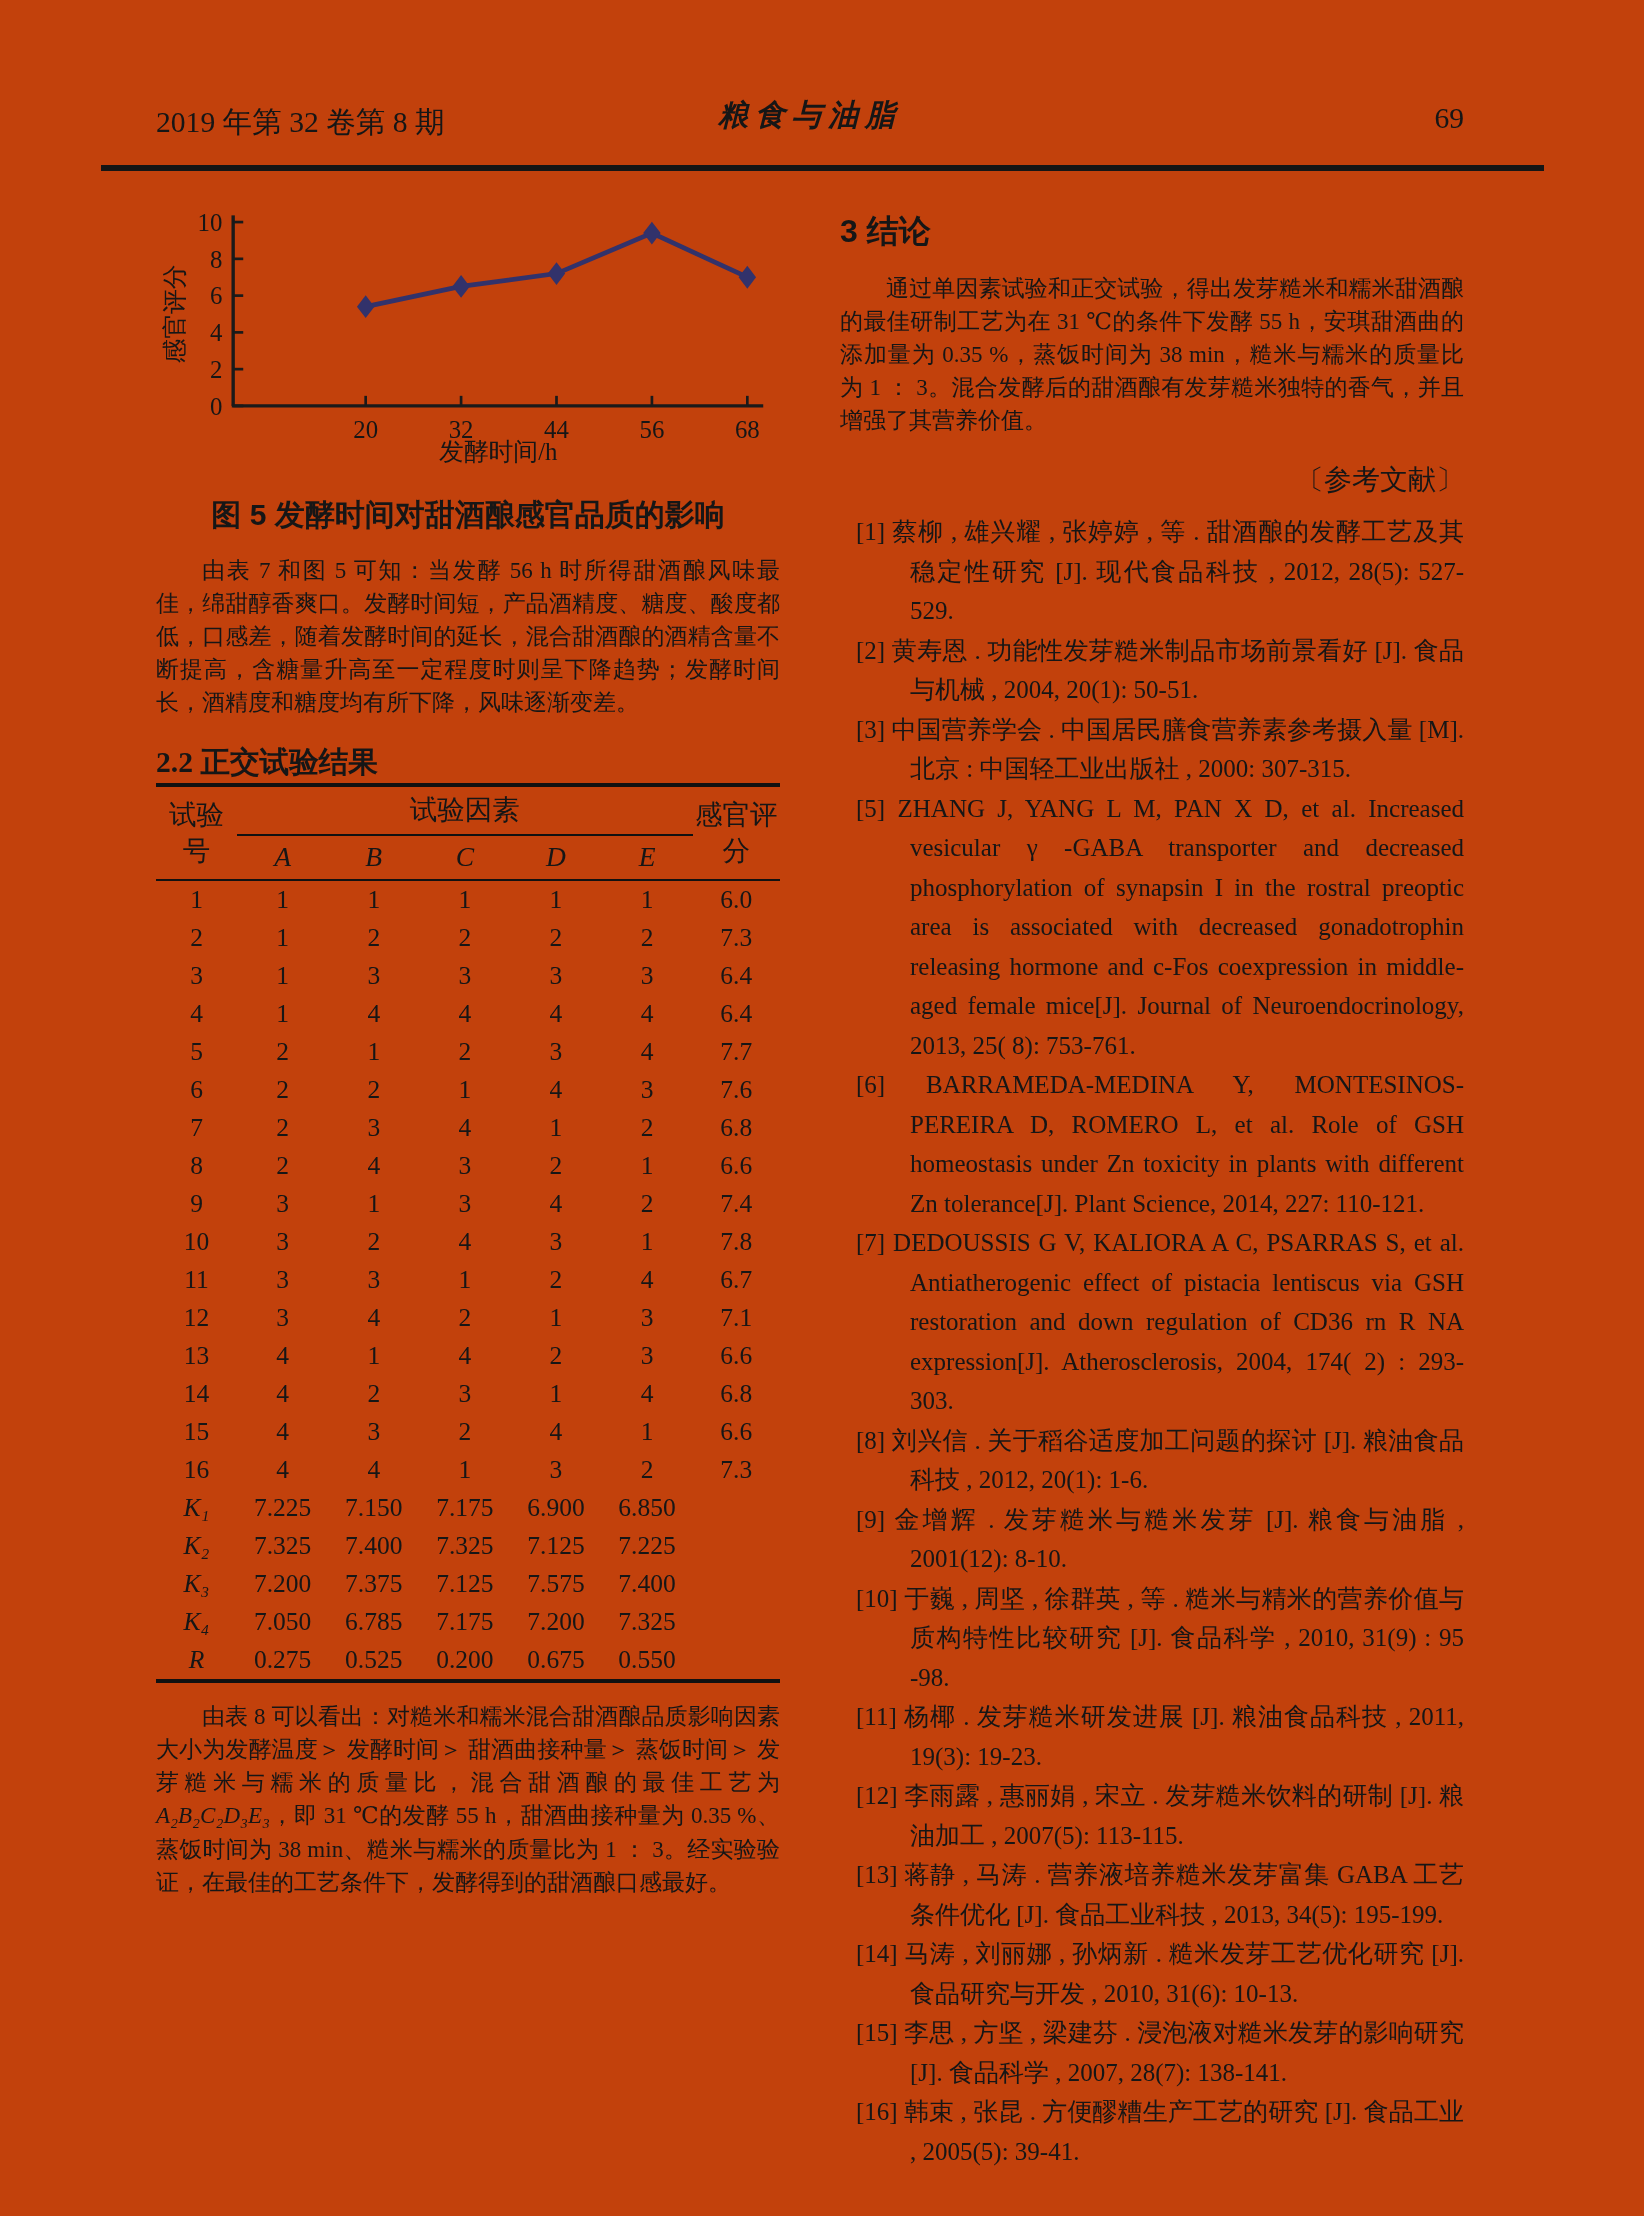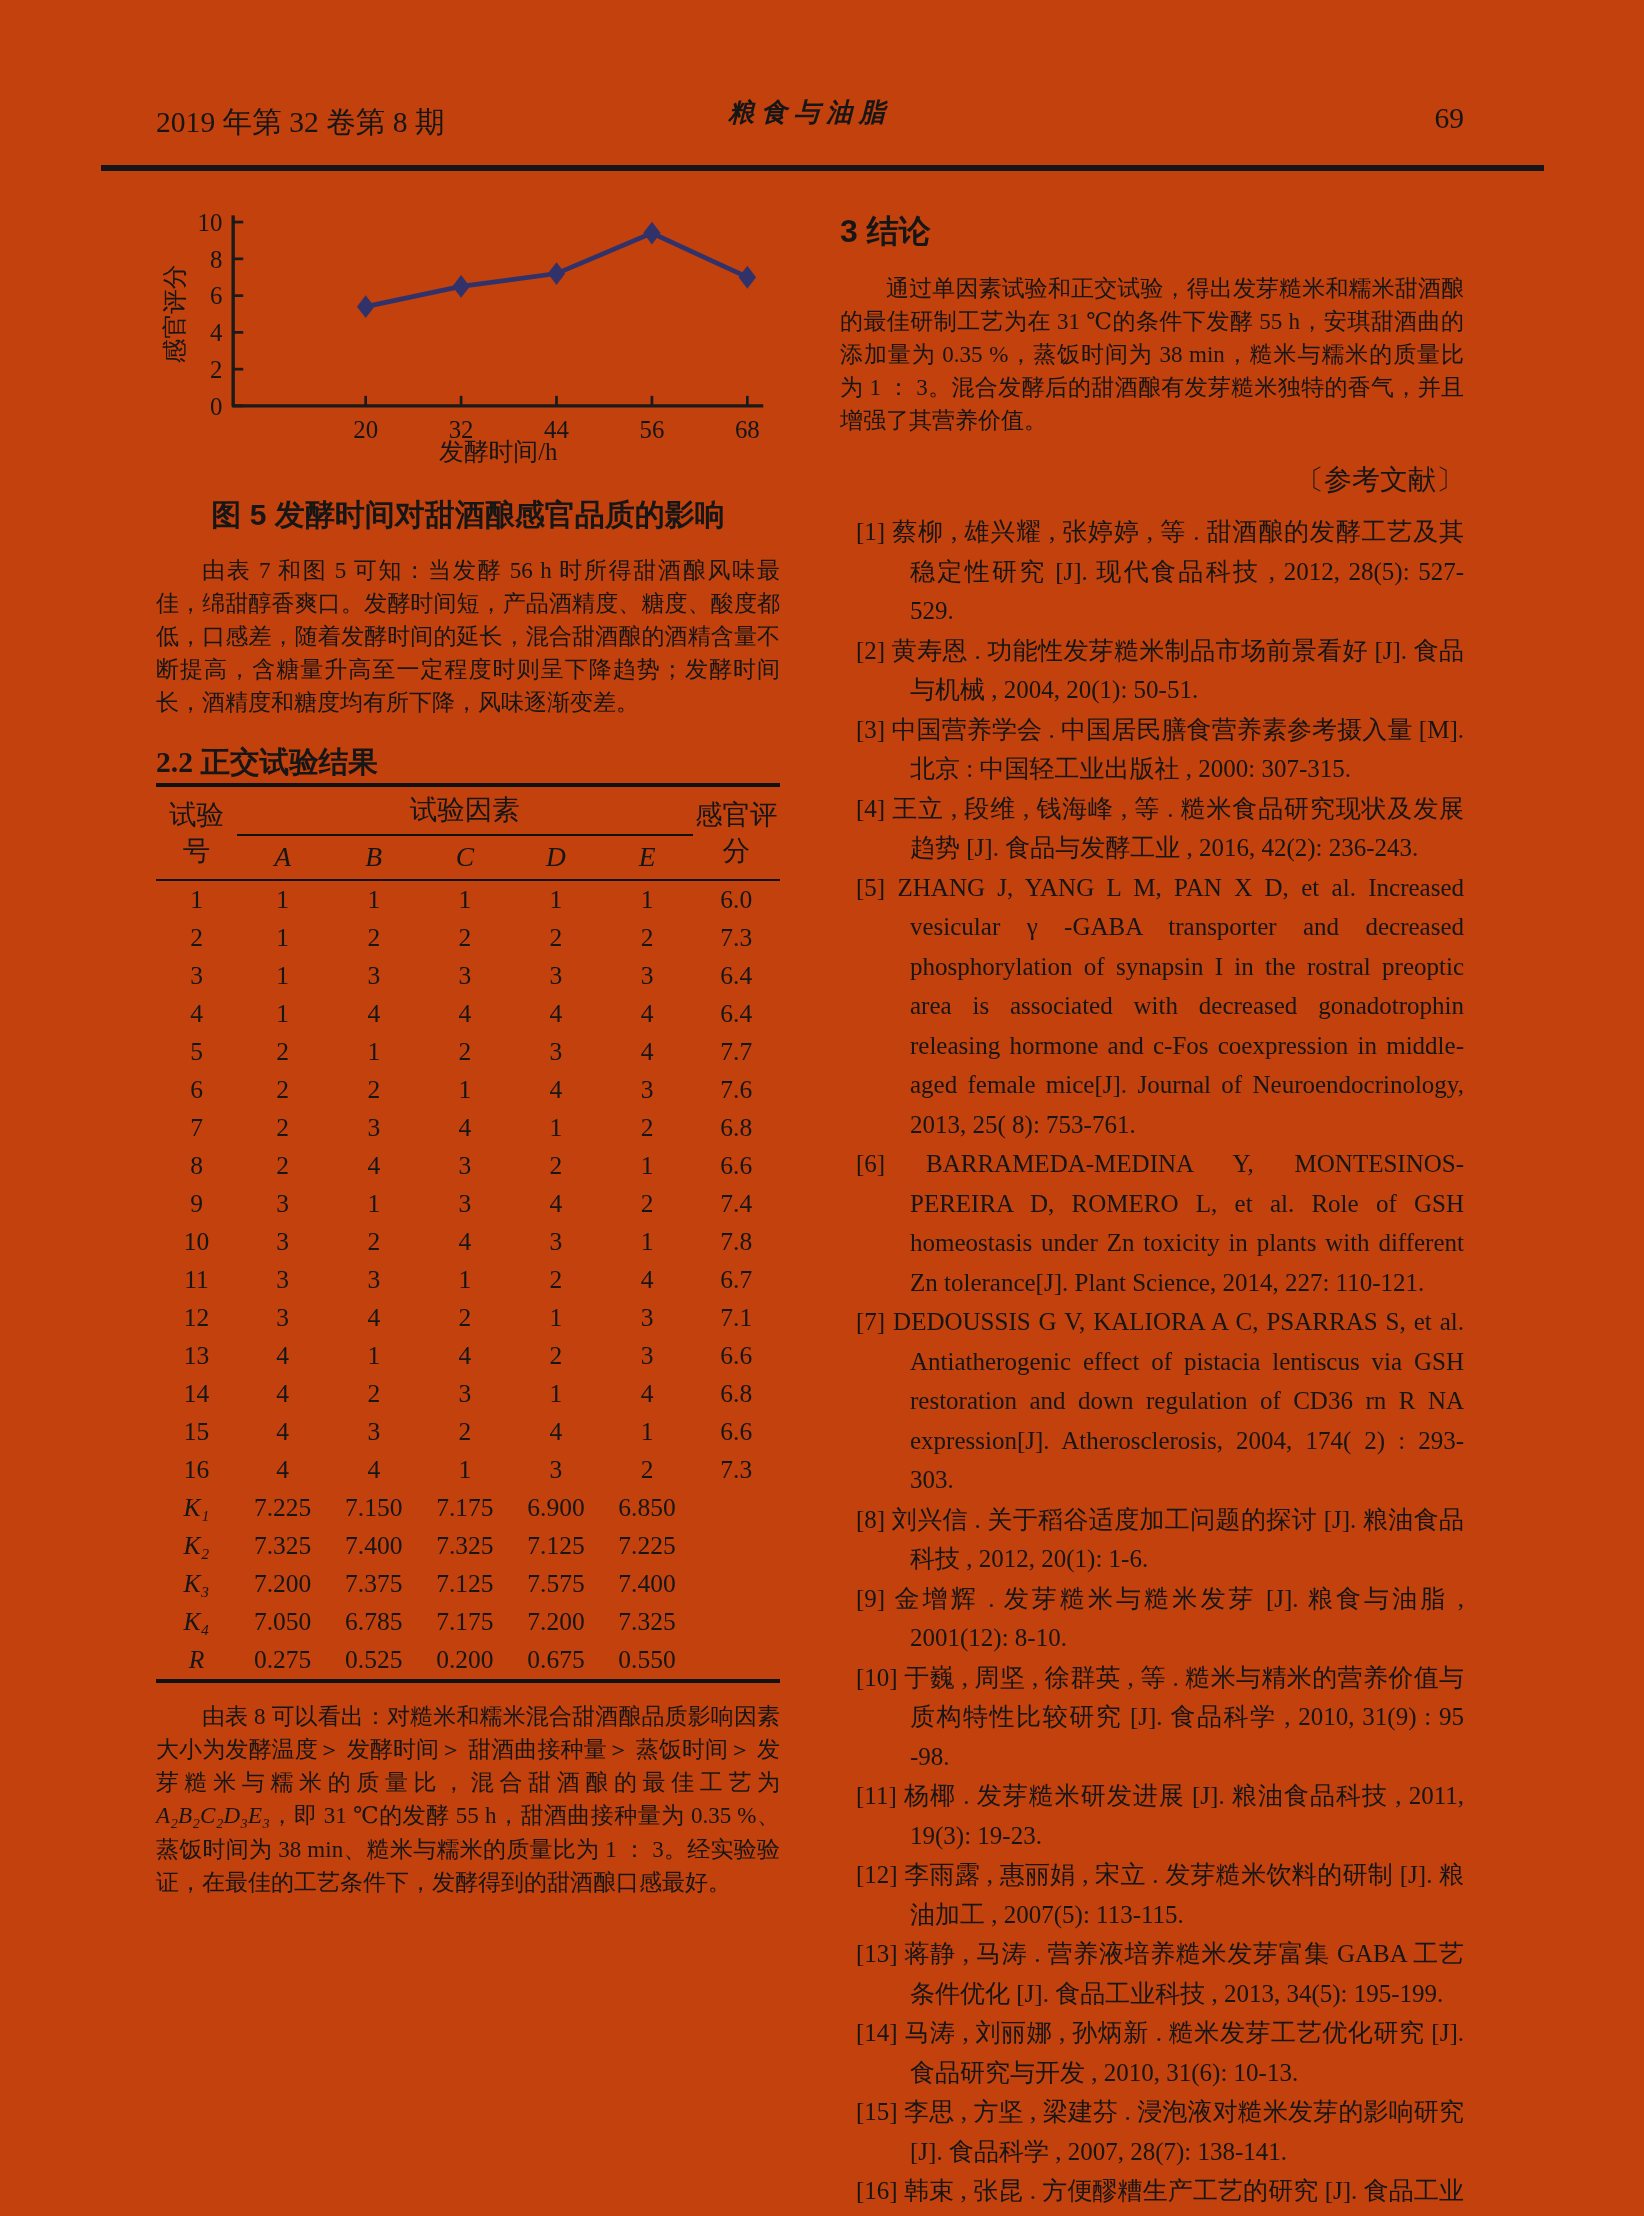--- a/index.html
+++ b/index.html
@@ -7,21 +7,21 @@
     width:1645px;height:2216px;position:relative;margin:0 auto;
     background:#c2410c;color:#161616;
     font-family:"Liberation Serif","DejaVu Serif",serif;
     overflow:hidden;
   }
   
   .header{margin:102px 181px 0 156px;position:relative;height:43px;font-size:29.6px;}
   .header .h-left{position:absolute;left:0;top:0;}
   .header .h-center{
     position:absolute;left:50%;transform:translateX(-50%);top:-6.7px;
-    font-size:26px;font-weight:700;font-style:italic;letter-spacing:6.7px;text-align:right;
+    font-size:30px;font-weight:700;font-style:italic;letter-spacing:6.7px;text-align:right;
   }
   .header .h-right{position:absolute;right:0;top:0;}
   .top-rule{margin:20px 101px 0 101px;height:6px;background:#151515;}
   
   .columns{display:flex;gap:60px;margin:39px 181px 0 156px;align-items:flex-start;}
   .col{width:624px;flex:0 0 624px;}
   
   .figure{margin:0;}
   .figure svg{display:block;width:100%;height:auto;}
   .tick{font-size:37px;font-family:"Liberation Serif","DejaVu Serif",serif;fill:#161616;}
@@ -340,21 +340,20 @@
       <div class="conclusion-heading">3  结论</div>
 
       <p class="para">通过单因素试验和正交试验，得出发芽糙米和糯米甜酒酿的最佳研制工艺为在 31 ℃的条件下发酵 55 h，安琪甜酒曲的添加量为 0.35 %，蒸饭时间为 38 min，糙米与糯米的质量比为 1 ： 3。混合发酵后的甜酒酿有发芽糙米独特的香气，并且增强了其营养价值。</p>
 
       <div class="refs-heading">〔参考文献〕</div>
 
       <div id="ref-list">
           <div class="ref"><span class="ref-num">[1]</span> 蔡柳 , 雄兴耀 , 张婷婷 , 等 . 甜酒酿的发酵工艺及其稳定性研究 [J]. 现代食品科技 , 2012, 28(5): 527-529.</div>
           <div class="ref"><span class="ref-num">[2]</span> 黄寿恩 . 功能性发芽糙米制品市场前景看好 [J]. 食品与机械 , 2004, 20(1): 50-51.</div>
           <div class="ref"><span class="ref-num">[3]</span> 中国营养学会 . 中国居民膳食营养素参考摄入量 [M]. 北京 : 中国轻工业出版社 , 2000: 307-315.</div>
-          <div class="ref"><span class="ref-num">[4]</span> 王立 , 段维 , 钱海峰 , 等 . 糙米食品研究现状及发展趋势 [J]. 食品与发酵工业 , 2016, 42(2): 236-243.</div>
           <div class="ref"><span class="ref-num">[5]</span> ZHANG J, YANG L M,  PAN X D, et al. Increased vesicular γ -GABA transporter and decreased phosphorylation of synapsin I in the rostral preoptic area is associated with decreased gonadotrophin releasing hormone and c-Fos coexpression in middle-aged female mice[J]. Journal of Neuroendocrinology, 2013, 25( 8): 753-761.</div>
           <div class="ref"><span class="ref-num">[6]</span> BARRAMEDA-MEDINA Y, MONTESINOS-PEREIRA D, ROMERO L, et al.  Role of  GSH homeostasis under Zn toxicity in plants with different Zn tolerance[J]. Plant Science, 2014, 227: 110-121.</div>
           <div class="ref"><span class="ref-num">[7]</span> DEDOUSSIS G V, KALIORA A C, PSARRAS S, et al. Antiatherogenic effect of pistacia lentiscus via GSH restoration and down regulation of CD36 rn R NA expression[J].  Atherosclerosis, 2004, 174( 2) : 293-303.</div>
           <div class="ref"><span class="ref-num">[8]</span> 刘兴信 . 关于稻谷适度加工问题的探讨 [J]. 粮油食品科技 , 2012, 20(1): 1-6.</div>
           <div class="ref"><span class="ref-num">[9]</span> 金增辉 . 发芽糙米与糙米发芽 [J]. 粮食与油脂 , 2001(12): 8-10.</div>
           <div class="ref"><span class="ref-num">[10]</span> 于巍 , 周坚 , 徐群英 , 等 . 糙米与精米的营养价值与质构特性比较研究 [J]. 食品科学 , 2010, 31(9) : 95 -98.</div>
           <div class="ref"><span class="ref-num">[11]</span> 杨椰 . 发芽糙米研发进展 [J]. 粮油食品科技 , 2011, 19(3): 19-23.</div>
           <div class="ref"><span class="ref-num">[12]</span> 李雨露 , 惠丽娟 , 宋立 . 发芽糙米饮料的研制 [J]. 粮油加工 , 2007(5): 113-115.</div>
           <div class="ref"><span class="ref-num">[13]</span> 蒋静 , 马涛 . 营养液培养糙米发芽富集 GABA 工艺条件优化 [J]. 食品工业科技 , 2013, 34(5): 195-199.</div>
           <div class="ref"><span class="ref-num">[14]</span> 马涛 , 刘丽娜 , 孙炳新 . 糙米发芽工艺优化研究 [J]. 食品研究与开发 , 2010, 31(6): 10-13.</div>

